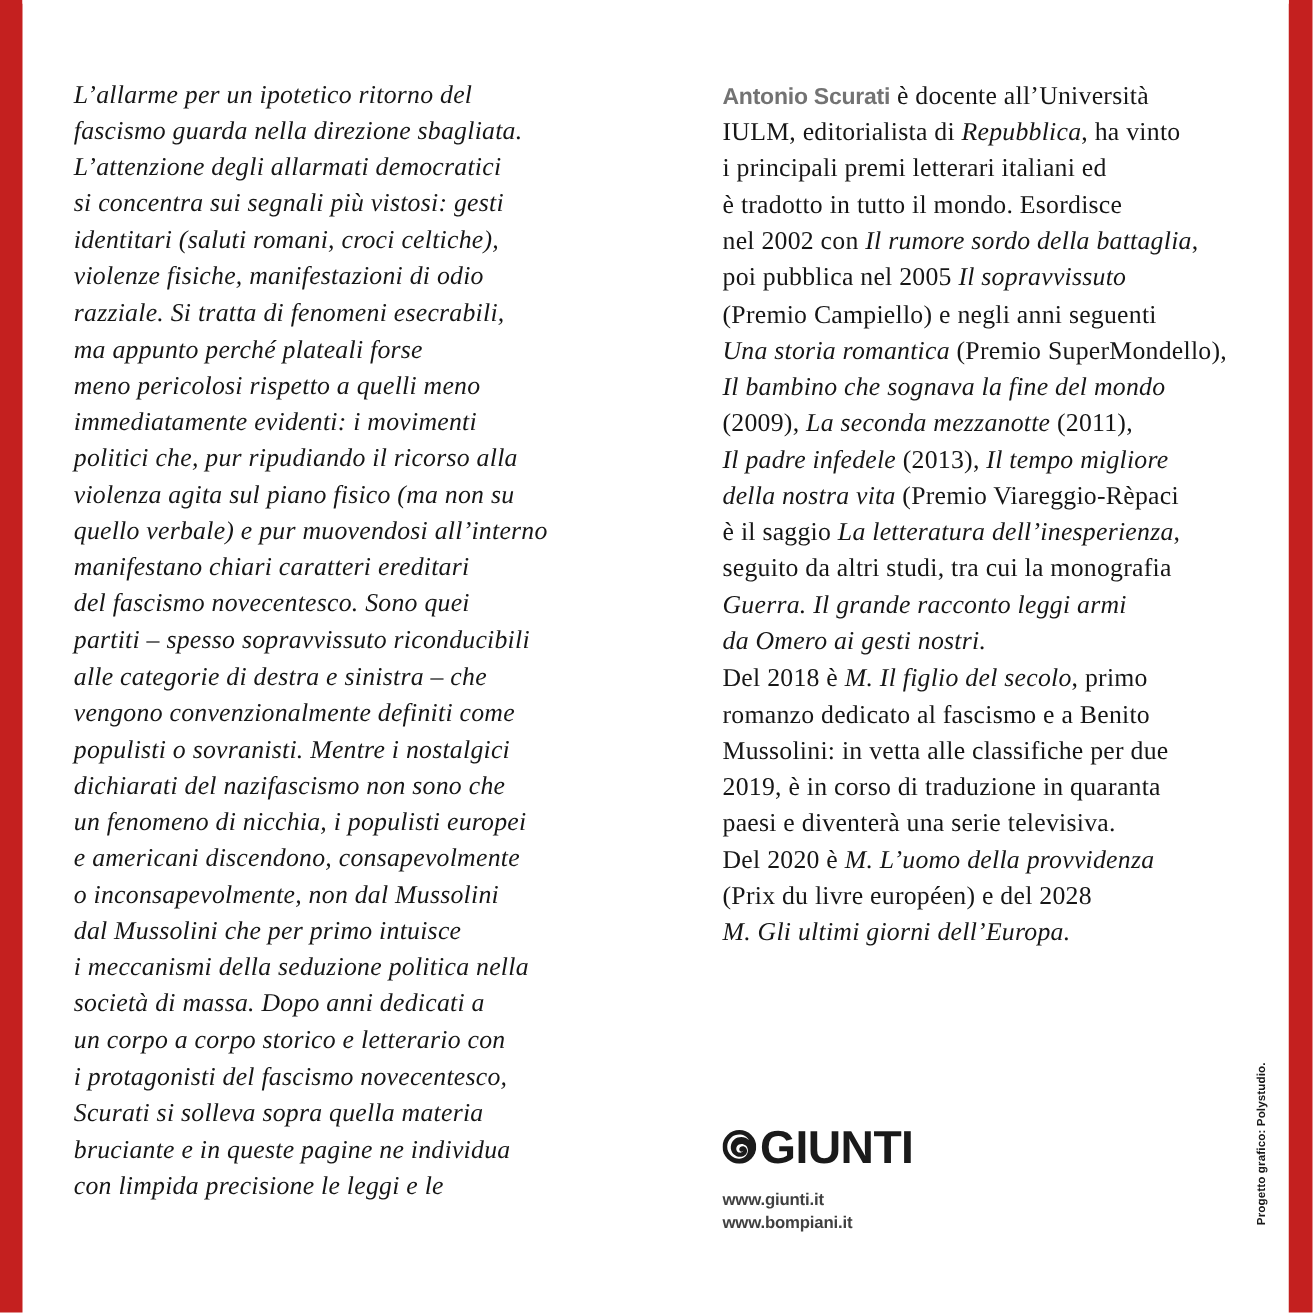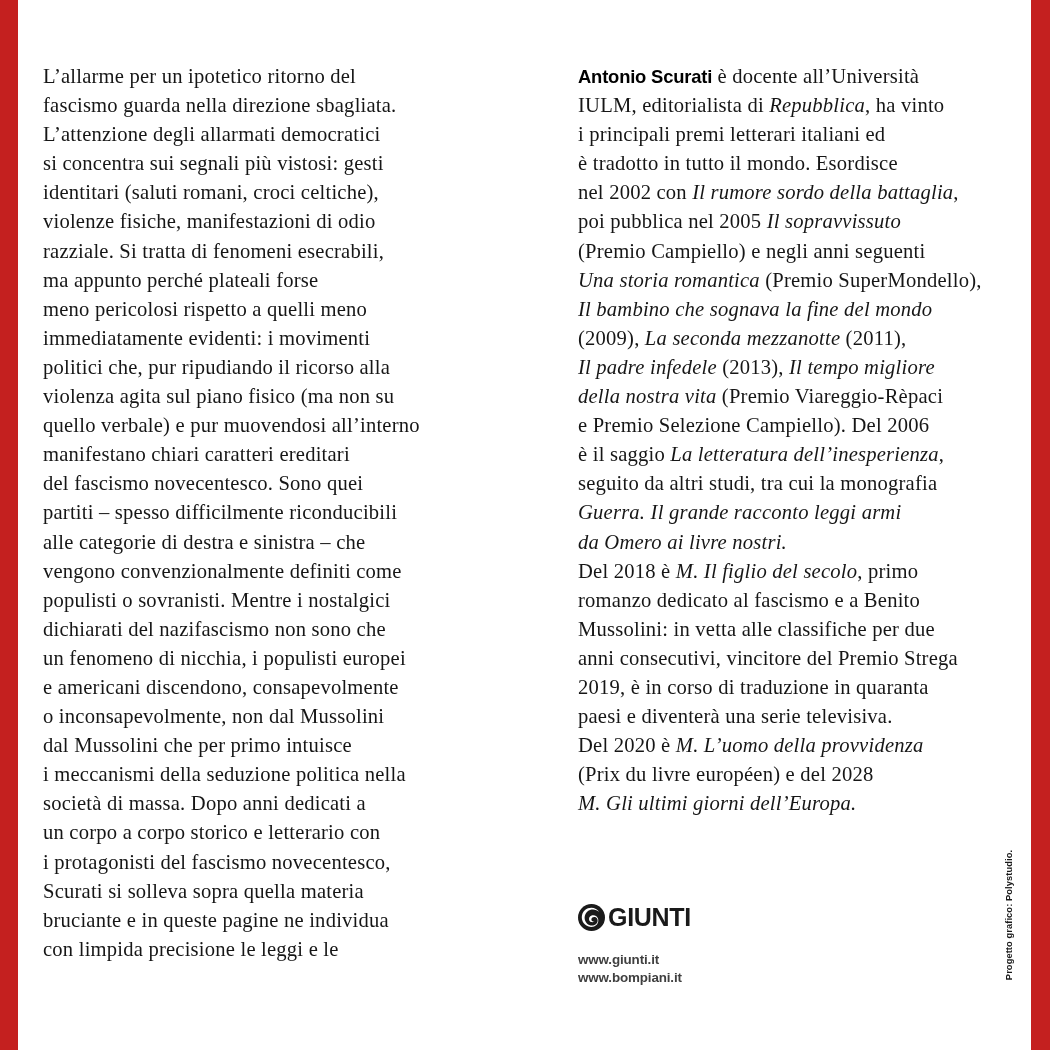--- a/index.html
+++ b/index.html
@@ -45,23 +45,24 @@
     left: 18px;
     top: 0;
     width: 1013px;
     height: 3px;
     background: #ffffff;
   }
 
   
   .col-left {
     position: absolute;
-    left: 43px;
+    left: 59px;
     top: 62px;
     width: 420px;
+    font-style: italic;
   }
   .blurb-line {
     font-size: 20.6px;
     line-height: 29.1px;
     color: #161616;
     letter-spacing: 0.01em;
     white-space: pre;
   }
 
   
@@ -76,21 +77,21 @@
     line-height: 29.1px;
     color: #161616;
     letter-spacing: 0.01em;
     white-space: pre;
   }
   .bio-line i { font-style: italic; }
   .author-name {
     font-family: "Liberation Sans", "DejaVu Sans", sans-serif;
     font-weight: bold;
     font-size: 18.4px;
-    color: #000000;
+    color: #737373;
     letter-spacing: -0.01em;
   }
 
   
   .publisher {
     position: absolute;
     left: 578px;
     top: 902px;
     width: 260px;
   }
@@ -101,21 +102,21 @@
   }
   .logo-mark {
     width: 27px;
     height: 27px;
     flex: 0 0 27px;
     display: block;
   }
   .logo-word {
     font-family: "Liberation Sans", "DejaVu Sans", sans-serif;
     font-weight: bold;
-    font-size: 25px;
+    font-size: 37px;
     letter-spacing: -0.012em;
     color: #1a1a1a;
     margin-left: 3px;
     line-height: 1;
   }
   .urls {
     margin-top: 19px;
   }
   .url-line {
     font-family: "Liberation Sans", "DejaVu Sans", sans-serif;
@@ -166,21 +167,21 @@
       <div class="blurb-line">violenze fisiche, manifestazioni di odio</div>
       <div class="blurb-line">razziale. Si tratta di fenomeni esecrabili,</div>
       <div class="blurb-line">ma appunto perché plateali forse</div>
       <div class="blurb-line">meno pericolosi rispetto a quelli meno</div>
       <div class="blurb-line">immediatamente evidenti: i movimenti</div>
       <div class="blurb-line">politici che, pur ripudiando il ricorso alla</div>
       <div class="blurb-line">violenza agita sul piano fisico (ma non su</div>
       <div class="blurb-line">quello verbale) e pur muovendosi all’interno</div>
       <div class="blurb-line">manifestano chiari caratteri ereditari</div>
       <div class="blurb-line">del fascismo novecentesco. Sono quei</div>
-      <div class="blurb-line">partiti – spesso difficilmente riconducibili</div>
+      <div class="blurb-line">partiti – spesso sopravvissuto riconducibili</div>
       <div class="blurb-line">alle categorie di destra e sinistra – che</div>
       <div class="blurb-line">vengono convenzionalmente definiti come</div>
       <div class="blurb-line">populisti o sovranisti. Mentre i nostalgici</div>
       <div class="blurb-line">dichiarati del nazifascismo non sono che</div>
       <div class="blurb-line">un fenomeno di nicchia, i populisti europei</div>
       <div class="blurb-line">e americani discendono, consapevolmente</div>
       <div class="blurb-line">o inconsapevolmente, non dal Mussolini</div>
       <div class="blurb-line">dal Mussolini che per primo intuisce</div>
       <div class="blurb-line">i meccanismi della seduzione politica nella</div>
       <div class="blurb-line">società di massa. Dopo anni dedicati a</div>
@@ -197,29 +198,27 @@
       <div class="bio-line">i principali premi letterari italiani ed</div>
       <div class="bio-line">è tradotto in tutto il mondo. Esordisce</div>
       <div class="bio-line">nel 2002 con <i>Il rumore sordo della battaglia</i>,</div>
       <div class="bio-line">poi pubblica nel 2005 <i>Il sopravvissuto</i></div>
       <div class="bio-line">(Premio Campiello) e negli anni seguenti</div>
       <div class="bio-line"><i>Una storia romantica</i> (Premio SuperMondello),</div>
       <div class="bio-line"><i>Il bambino che sognava la fine del mondo</i></div>
       <div class="bio-line">(2009), <i>La seconda mezzanotte</i> (2011),</div>
       <div class="bio-line"><i>Il padre infedele</i> (2013), <i>Il tempo migliore</i></div>
       <div class="bio-line"><i>della nostra vita</i> (Premio Viareggio-Rèpaci</div>
-      <div class="bio-line">e Premio Selezione Campiello). Del 2006</div>
       <div class="bio-line">è il saggio <i>La letteratura dell’inesperienza</i>,</div>
       <div class="bio-line">seguito da altri studi, tra cui la monografia</div>
       <div class="bio-line"><i>Guerra. Il grande racconto leggi armi</i></div>
-      <div class="bio-line"><i>da Omero ai livre nostri.</i></div>
+      <div class="bio-line"><i>da Omero ai gesti nostri.</i></div>
       <div class="bio-line">Del 2018 è <i>M. Il figlio del secolo</i>, primo</div>
       <div class="bio-line">romanzo dedicato al fascismo e a Benito</div>
       <div class="bio-line">Mussolini: in vetta alle classifiche per due</div>
-      <div class="bio-line">anni consecutivi, vincitore del Premio Strega</div>
       <div class="bio-line">2019, è in corso di traduzione in quaranta</div>
       <div class="bio-line">paesi e diventerà una serie televisiva.</div>
       <div class="bio-line">Del 2020 è <i>M. L’uomo della provvidenza</i></div>
       <div class="bio-line">(Prix du livre européen) e del 2028</div>
       <div class="bio-line"><i>M. Gli ultimi giorni dell’Europa.</i></div>
     </div>
 
   <div class="publisher">
     <div class="logo-row">
       <svg class="logo-mark" viewBox="0 0 100 100">

